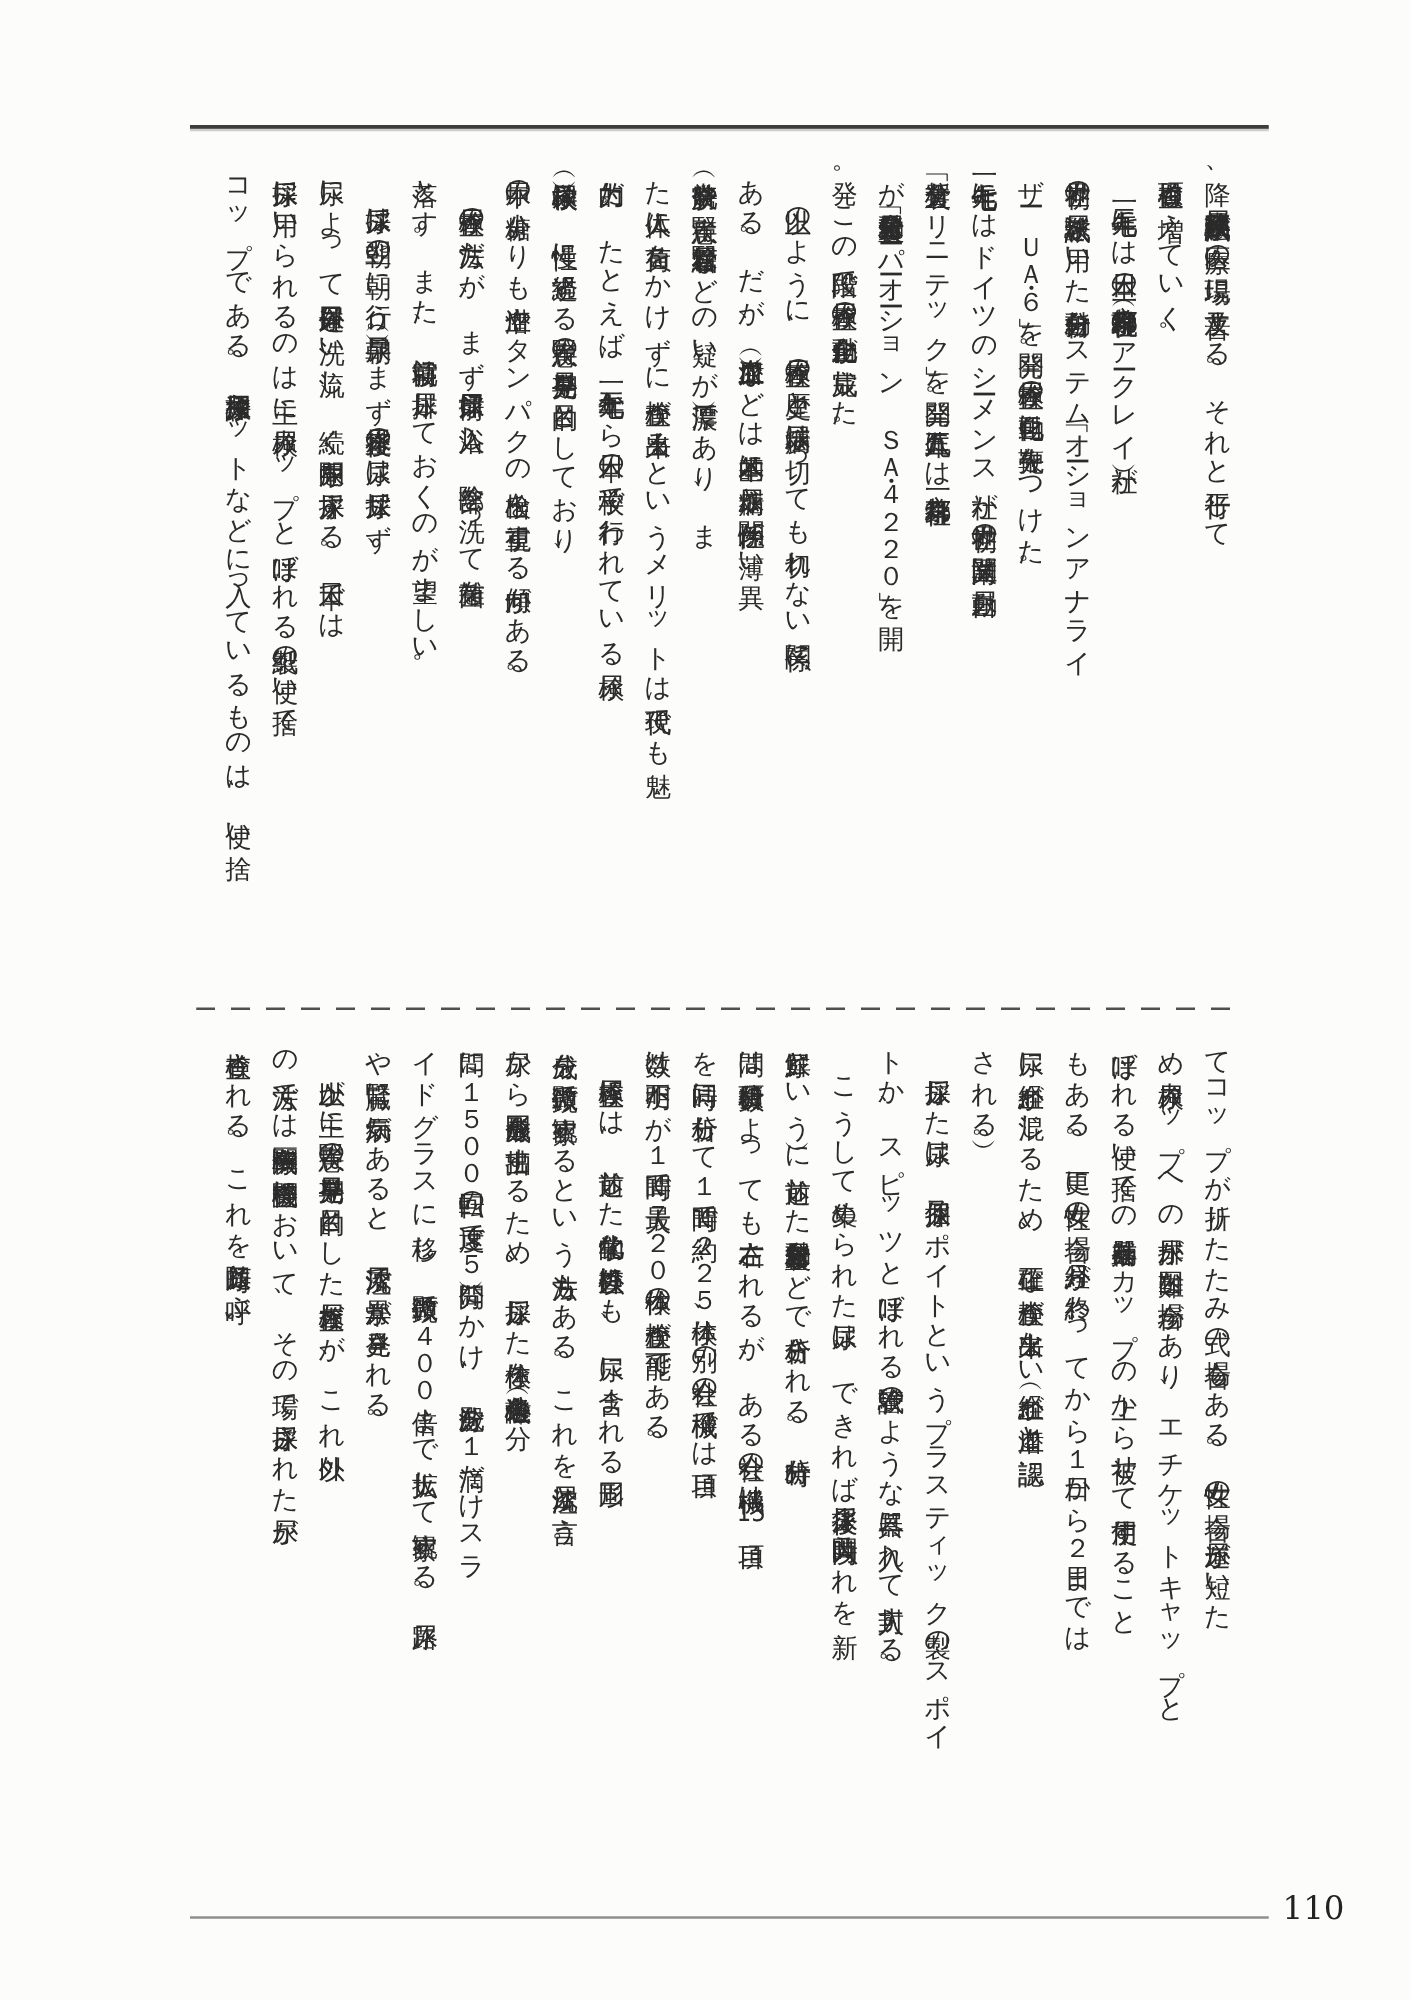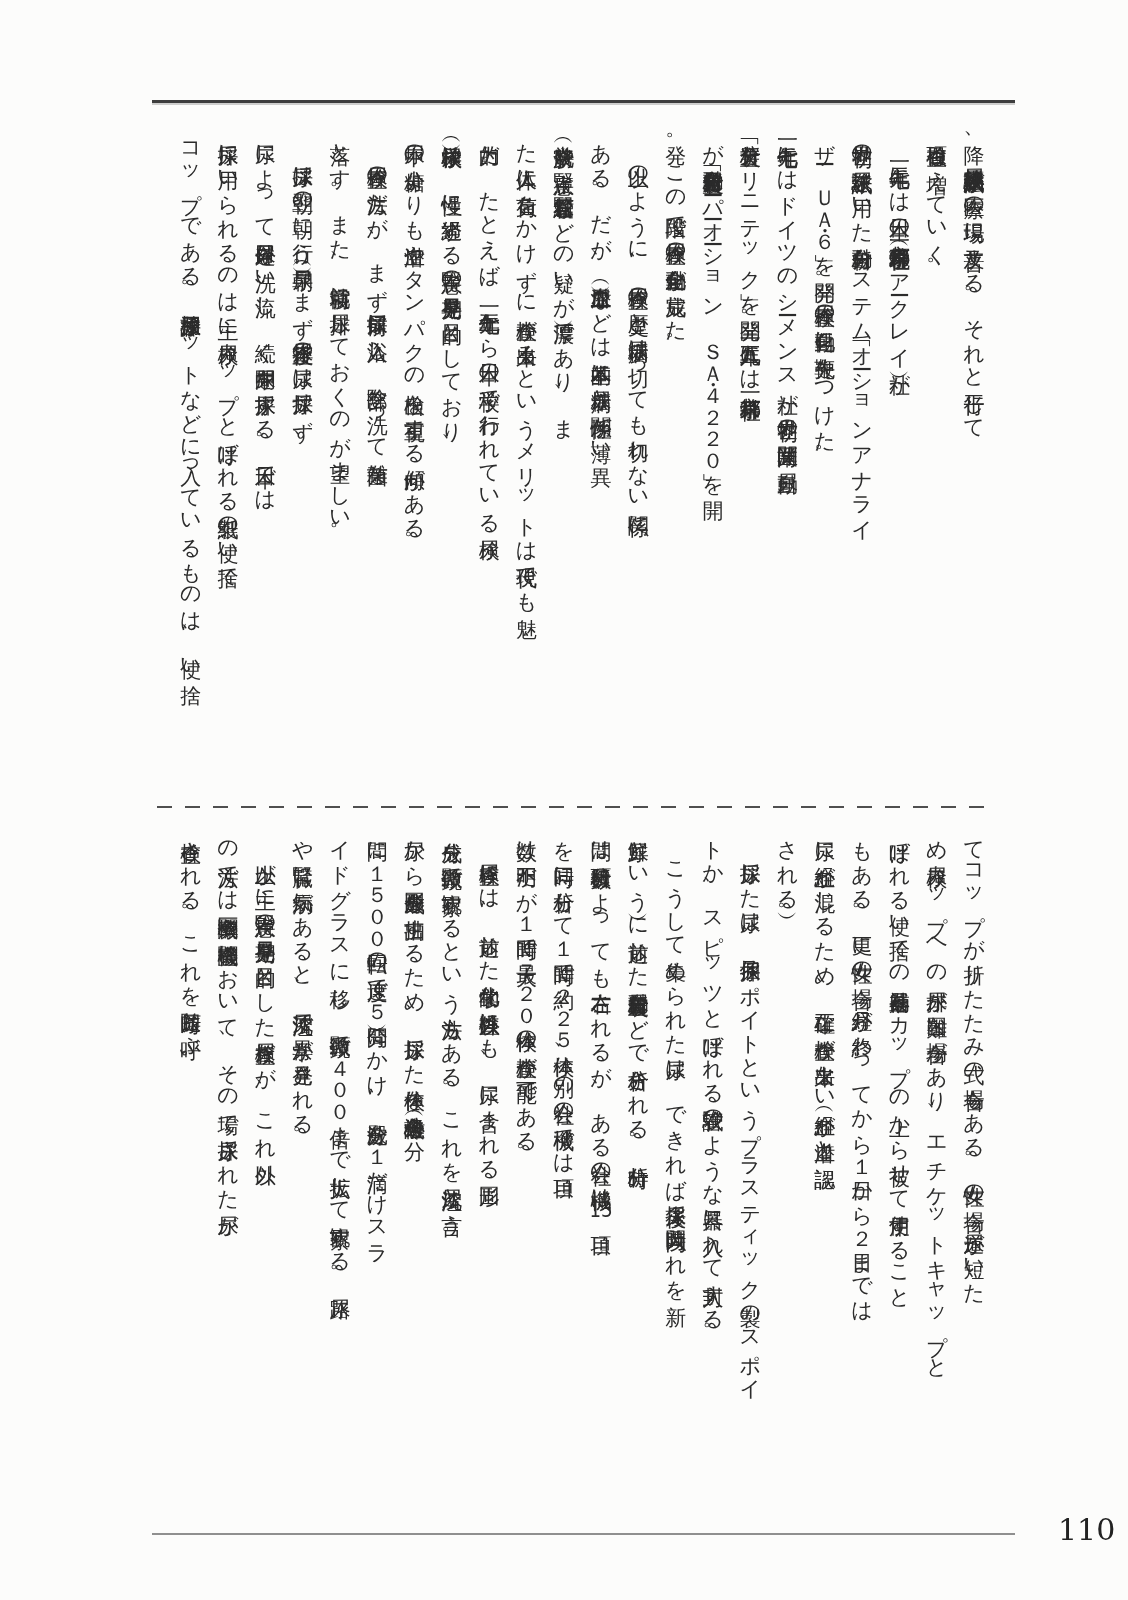--- a/index.html
+++ b/index.html
@@ -45,23 +45,22 @@
   .footer-rule {
     position: absolute;
     left: 152px; top: 1533px;
     width: 863px; height: 2px;
     background: #8f8f8f;
   }
   .page-number {
     position: absolute;
     left: 1026px; top: 1512px;
     font-family: "DejaVu Serif", "Liberation Serif", serif;
-    font-size: 30px;
+    font-size: 26px;
     color: #222222;
-    margin-left: 32px;
   }
 </style>
 </head>
 <body>
 
 <div class="page">
   <div class="top-rule"></div>
 
   <div class="vtext top">
       <p>降、尿検査簡易試験紙法が医療の現場に普及する。それと平行して</p>

